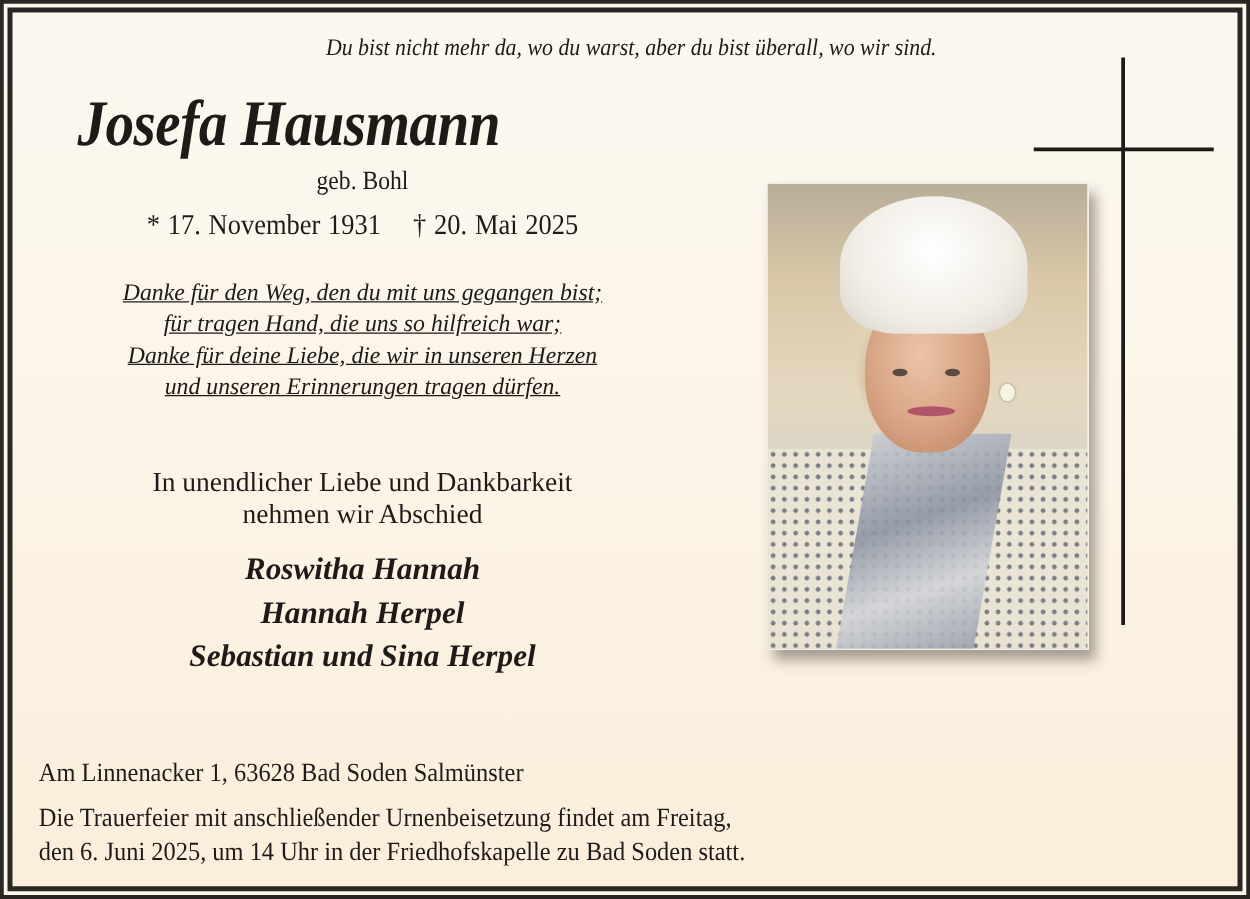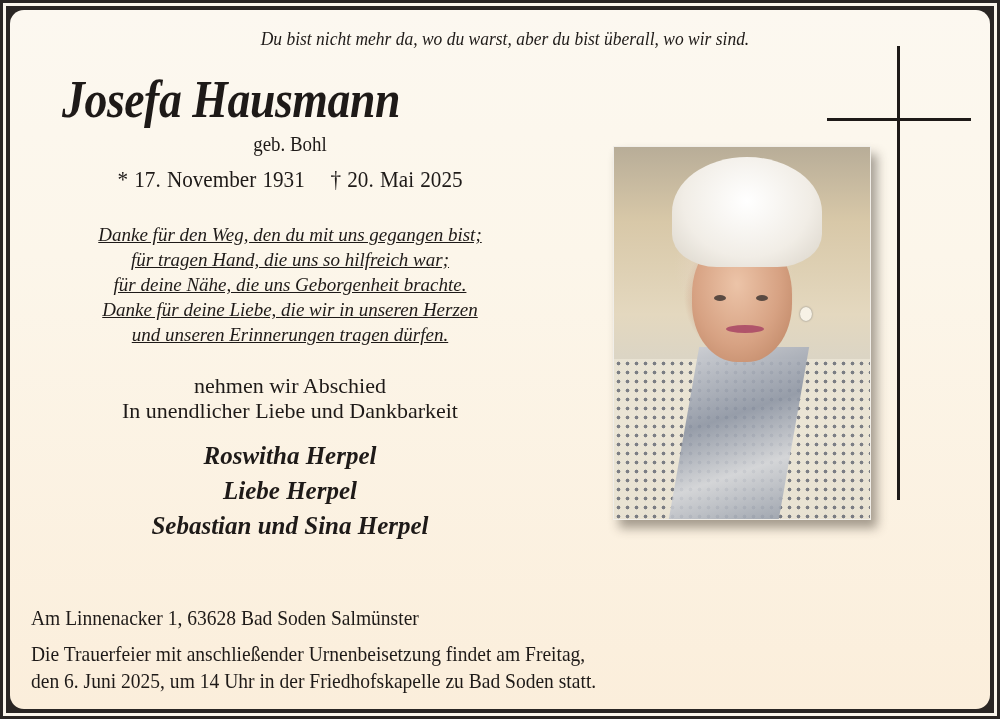--- a/index.html
+++ b/index.html
@@ -1,21 +1,21 @@
 <!DOCTYPE html>
 <html><head>
 <meta charset="utf-8">
 <style>
   html, body { margin:0; padding:0; }
   body { width:1000px; height:719px; position:relative; overflow:hidden; background:#2a2624; }
   .outer { position:absolute; left:0; top:0; width:1000px; height:719px; background:#2a2624; }
   .gap { position:absolute; left:3px; top:3px; right:3px; bottom:3px; background:#fbf6ec; }
   .inner-border { position:absolute; left:6px; top:6px; right:6px; bottom:6px; background:#2a2624; }
   .paper { position:absolute; left:10px; top:10px; right:10px; bottom:10px;
-           background:linear-gradient(to bottom,#fcf8f0 0%,#fcf6ea 35%,#fbeedb 100%); overflow:hidden;border-radius:14px; }
+           background:linear-gradient(to bottom,#fcf8f0 0%,#fcf6ea 35%,#fbeedb 100%); overflow:hidden; }
   .serif { font-family:"Liberation Serif","DejaVu Serif",serif; color:#1e1a18; }
   .motto { position:absolute; left:0; width:990px; top:18px; text-align:center; font-style:italic; font-size:19px; transform:scaleX(0.92); transform-origin:center; }
   .name { position:absolute; left:52px; top:60px; font-size:52px; font-style:italic; font-weight:bold; letter-spacing:-0.5px; transform:scaleX(0.88); transform-origin:left; }
   .col { position:absolute; left:20px; width:520px; text-align:center; }
   .nee { top:122px; font-size:21px; transform:scaleX(0.9); }
   .dates { top:157px; font-size:23px; transform:scaleX(0.92); word-spacing:1px; }
   .dates span + span { margin-left:28px; }
   .poem { top:212px; font-size:19px; font-style:italic; line-height:25px;text-decoration:underline; }
   .farewell { top:363px; font-size:22px; line-height:25px; }
   .mourners { top:428px; font-size:25px; font-style:italic; font-weight:bold; line-height:35px; }
@@ -57,33 +57,32 @@
 
     <div class="col nee serif">geb. Bohl</div>
 
     <div class="col dates serif">
       <span>* 17. November 1931</span><span>† 20. Mai 2025</span>
     </div>
 
     <div class="col poem serif">
       <div>Danke für den Weg, den du mit uns gegangen bist;</div>
       <div>für tragen Hand, die uns so hilfreich war;</div>
-      <div>für deine Nähe, die uns Geborgenheit brachte.</div>
       <div>Danke für deine Liebe, die wir in unseren Herzen</div>
       <div>und unseren Erinnerungen tragen dürfen.</div>
     </div>
 
     <div class="col farewell serif">
+      <div>In unendlicher Liebe und Dankbarkeit</div>
       <div>nehmen wir Abschied</div>
-      <div>In unendlicher Liebe und Dankbarkeit</div>
     </div>
 
     <div class="col mourners serif">
-      <div>Roswitha Herpel</div>
-      <div>Liebe Herpel</div>
+      <div>Roswitha Hannah</div>
+      <div>Hannah Herpel</div>
       <div>Sebastian und Sina Herpel</div>
     </div>
 
     <div class="address serif">Am Linnenacker 1, 63628 Bad Soden Salmünster</div>
 
     <div class="service serif">
       <div>Die Trauerfeier mit anschließender Urnenbeisetzung findet am Freitag,</div>
       <div>den 6. Juni 2025, um 14 Uhr in der Friedhofskapelle zu Bad Soden statt.</div>
     </div>
 

